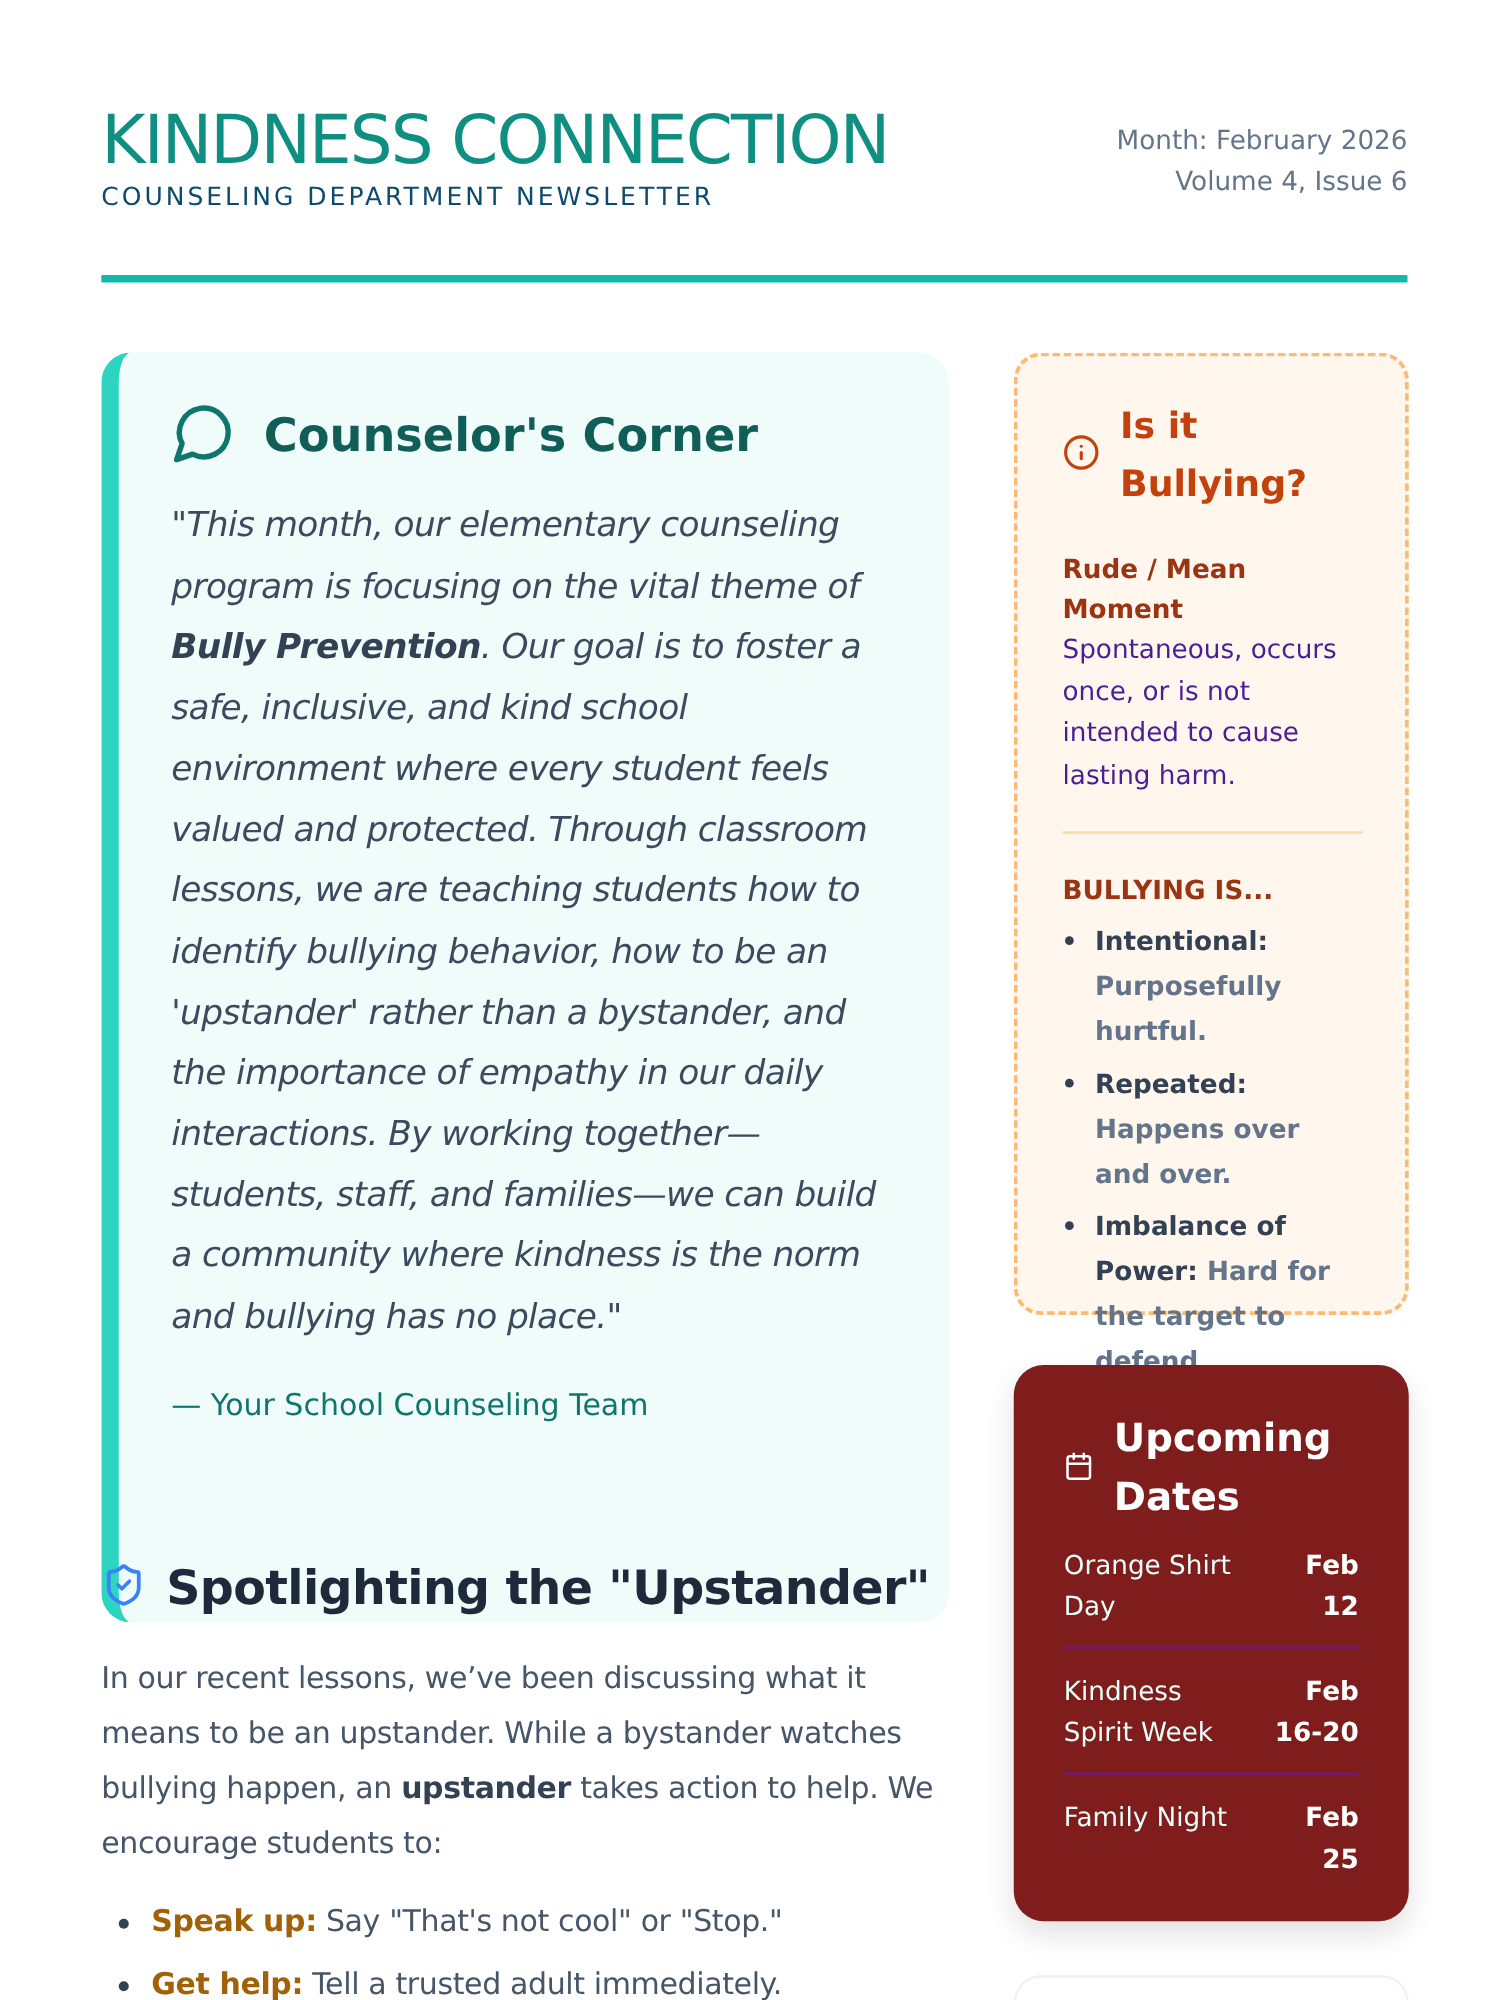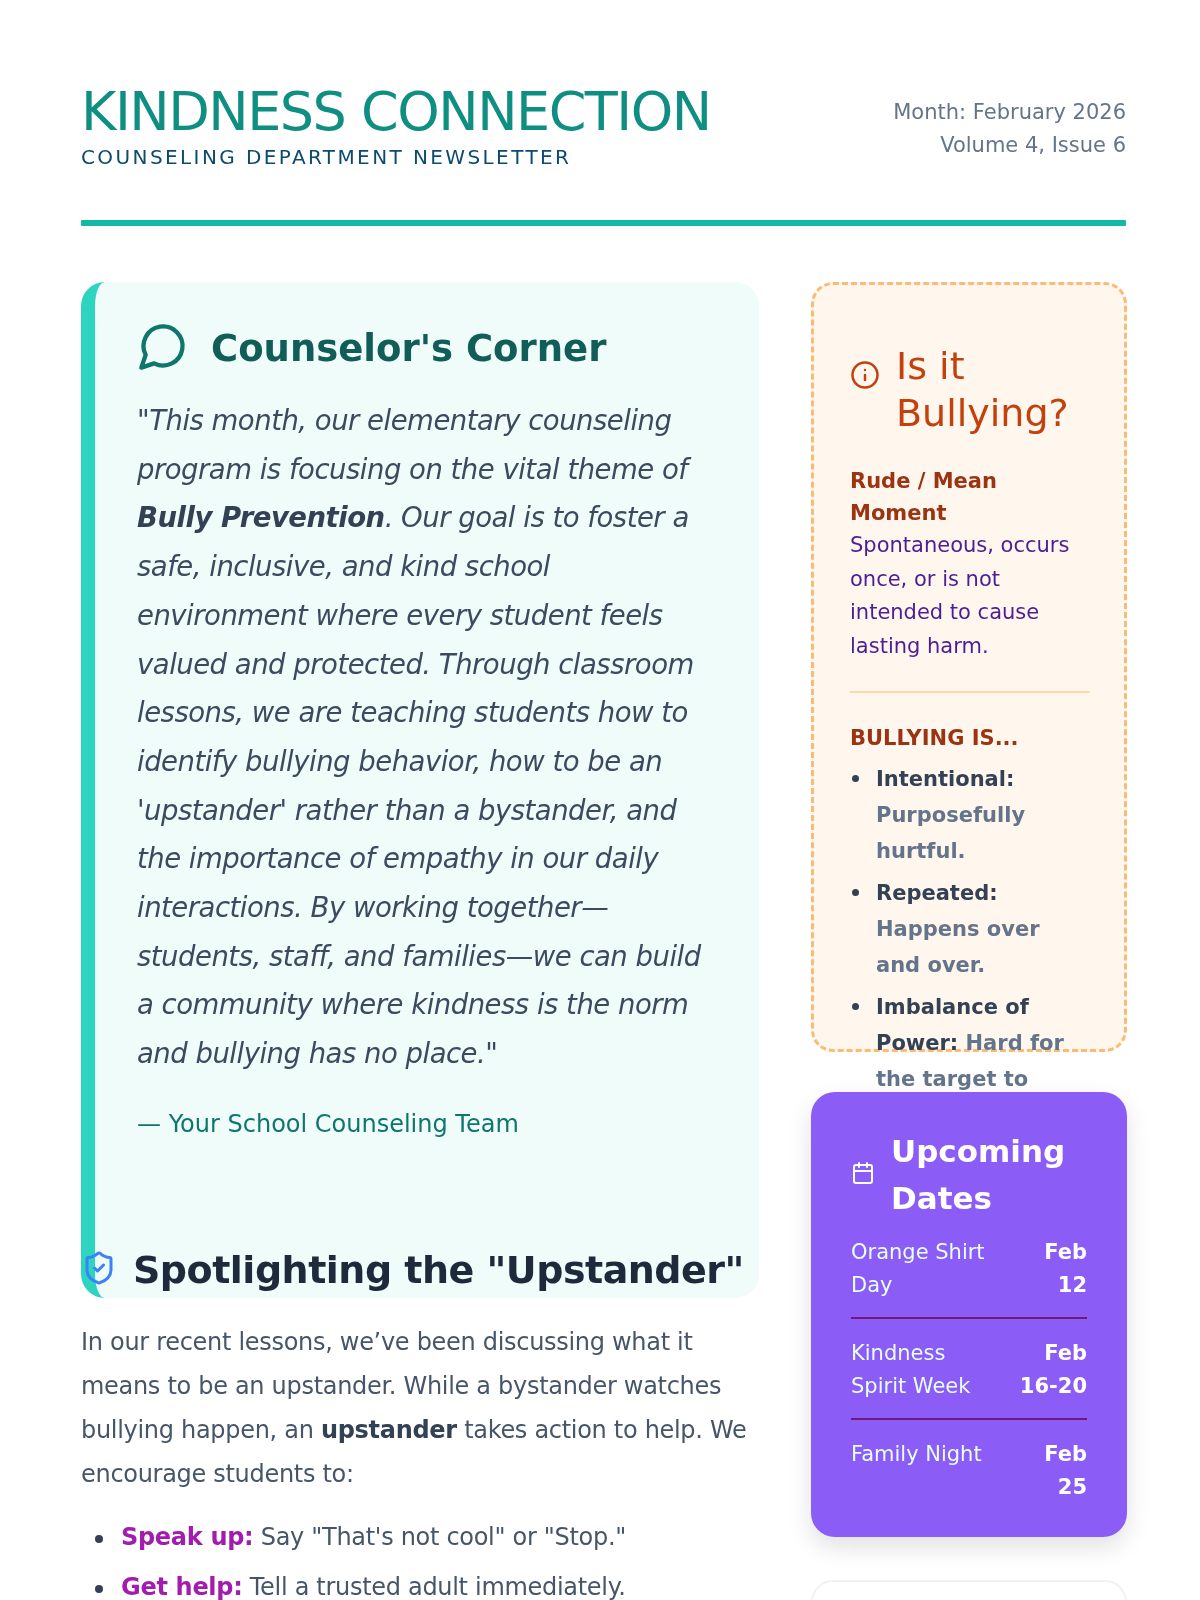--- a/index.html
+++ b/index.html
@@ -25,39 +25,39 @@
     
     .spot { position: absolute; left: 81px; top: 1248px; width: 680px; }
     .spot-head { display: flex; align-items: center; gap: 16px; }
     .spot-head svg { width: 36px; height: 40px; }
     .spot-title { font-size: 38px; font-weight: bold; color: #1e293b; letter-spacing: -0.5px; }
     .spot-p { margin-top: 28px; font-size: 24px; line-height: 44px; color: #475569; letter-spacing: -0.3px; }
     .spot-p b { color: #334155; }
     .spot-list { margin-top: 26px; list-style: none; }
     .spot-list li { position: relative; padding-left: 40px; font-size: 24px; line-height: 30px; color: #475569; margin-bottom: 20px; letter-spacing: -0.3px; }
     .spot-list li::before { content: ""; position: absolute; left: 14px; top: 13px; width: 8px; height: 8px; border-radius: 50%; background: #334155; }
-    .spot-list li b { color: #a21caf; }
+    .spot-list li b { color: #a16207; }
 
     
     .bully { position: absolute; left: 811px; top: 282px; width: 316px; height: 770px;
       background: #fff7ed; border: 3px dashed #fdba74; border-radius: 22px; padding: 32px 34px 0 36px; }
     .bully-head { display: flex; align-items: center; gap: 16px; }
     .bully-head svg { width: 30px; height: 30px; flex: none; }
-    .bully-title { font-size: 38px; font-weight: normal; color: #c2410c; line-height: 47px; margin-top: 26px; }
+    .bully-title { font-size: 29px; font-weight: bold; color: #c2410c; line-height: 47px; }
     .rude-label { margin-top: 28px; font-size: 21px; font-weight: bold; color: #9a3412; line-height: 32px; }
     .rude-desc { font-size: 21px; color: #4c1d95; line-height: 33.5px; }
     .bully-hr { height: 2px; background: #fed7aa; margin: 28px 0 30px 0; }
     .bully-is { font-size: 21px; font-weight: bold; color: #9a3412; line-height: 30px; }
     .bully-list { list-style: none; margin-top: 8px; }
     .bully-list li { position: relative; padding-left: 26px; font-size: 21px; line-height: 36px; color: #64748b; margin-bottom: 6px; font-weight: bold; }
     .bully-list li::before { content: ""; position: absolute; left: 2px; top: 14px; width: 7px; height: 7px; border-radius: 50%; background: #334155; }
     .bully-list li b { color: #334155; }
 
     
-    .dates { position: absolute; left: 811px; top: 1092px; width: 316px; height: 445px; background: #8b5cf6; border-radius: 24px;
+    .dates { position: absolute; left: 811px; top: 1092px; width: 316px; height: 445px; background: #7f1d1d; border-radius: 24px;
       box-shadow: 0 10px 24px rgba(0,0,0,0.12); padding: 36px 40px 0 40px; color: #ffffff; }
     .dates-head { display: flex; align-items: center; gap: 16px; }
     .dates-head svg { width: 24px; height: 26px; flex: none; }
     .dates-title { font-size: 31px; font-weight: bold; line-height: 47px; }
     .date-row { display: flex; justify-content: space-between; padding: 18px 0 15px 0; border-bottom: 2px solid #701a75; font-size: 21px; line-height: 33px; }
     .date-row:last-child { border-bottom: none; }
     .date-name { color: #e6fffb; width: 150px; }
     .date-val { font-weight: bold; color: #ffffff; width: 76px; text-align: right; margin-left: 16px; }
     .date-row.first { margin-top: 14px; padding-top: 0; }
 

